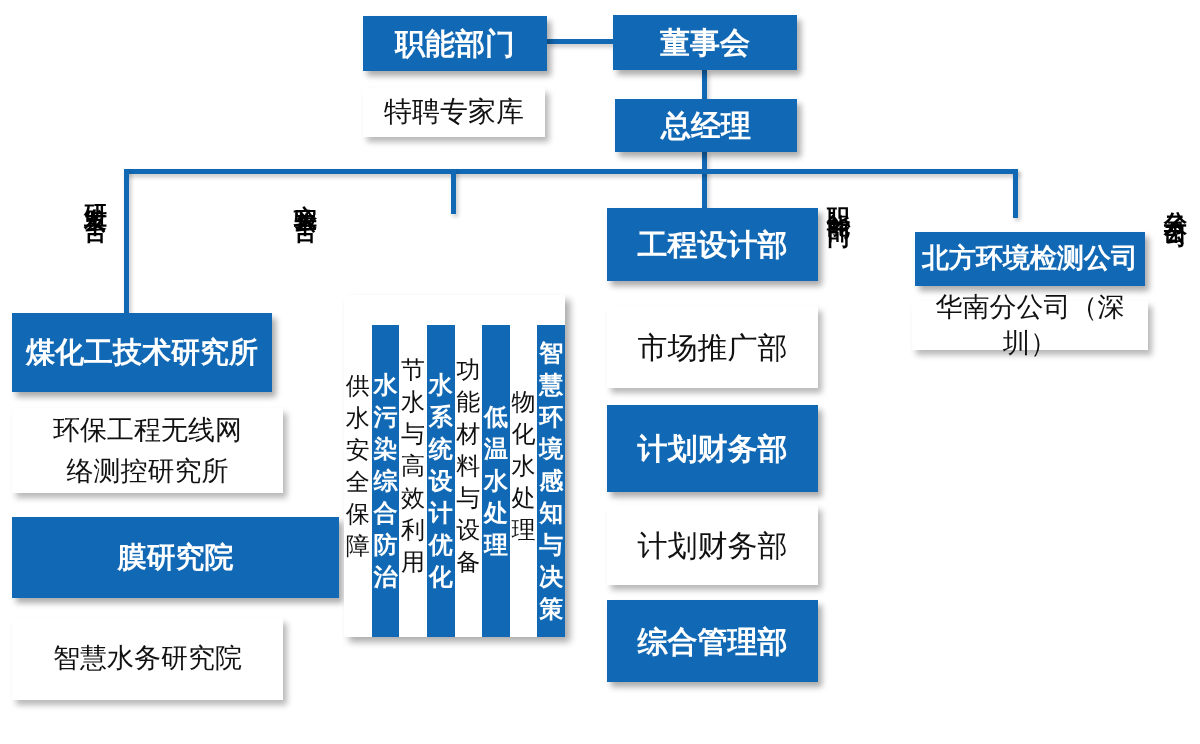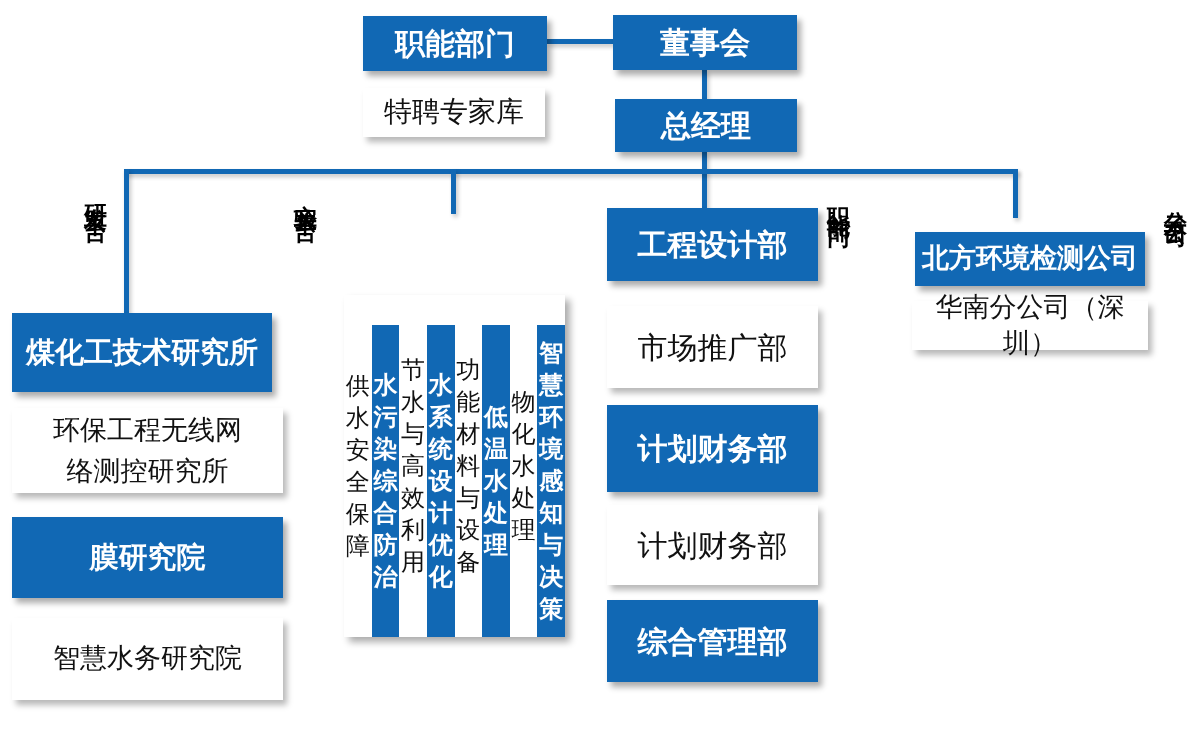--- a/index.html
+++ b/index.html
@@ -67,21 +67,21 @@
   <div class="box blue" style="left:615px;top:99px;width:182px;height:53px;font-size:30px">总经理</div>
 
   <div class="vlabel" style="left:84px;top:186px">研发平台</div>
   <div class="vlabel" style="left:294px;top:186px">实验平台</div>
   <div class="vlabel" style="left:827px;top:190px">职能部门</div>
   <div class="vlabel" style="left:1164px;top:192px">分子公司</div>
 
   <div class="box blue" style="left:12px;top:313px;width:260px;height:79px;font-size:29px">煤化工技术研究所</div>
   <div class="box white pre" style="left:12px;top:408px;width:271px;height:85px;font-size:27px;line-height:1.5">环保工程无线网
 络测控研究所</div>
-  <div class="box blue" style="left:12px;top:517px;width:271px;height:81px;font-size:29px">膜研究院</div>
+  <div class="box blue" style="left:12px;top:517px;width:327px;height:81px;font-size:29px">膜研究院</div>
   <div class="box white" style="left:12px;top:618px;width:271px;height:82px;font-size:27px">智慧水务研究院</div>
 
   <div class="panel" style="left:344px;top:295px;width:221px;height:342px">
     <div class="row">供水安全保障</div>
     <div class="row blue-row">水污染综合防治</div>
     <div class="row">节水与高效利用</div>
     <div class="row blue-row">水系统设计优化</div>
     <div class="row">功能材料与设备</div>
     <div class="row blue-row">低温水处理</div>
     <div class="row">物化水处理</div>

